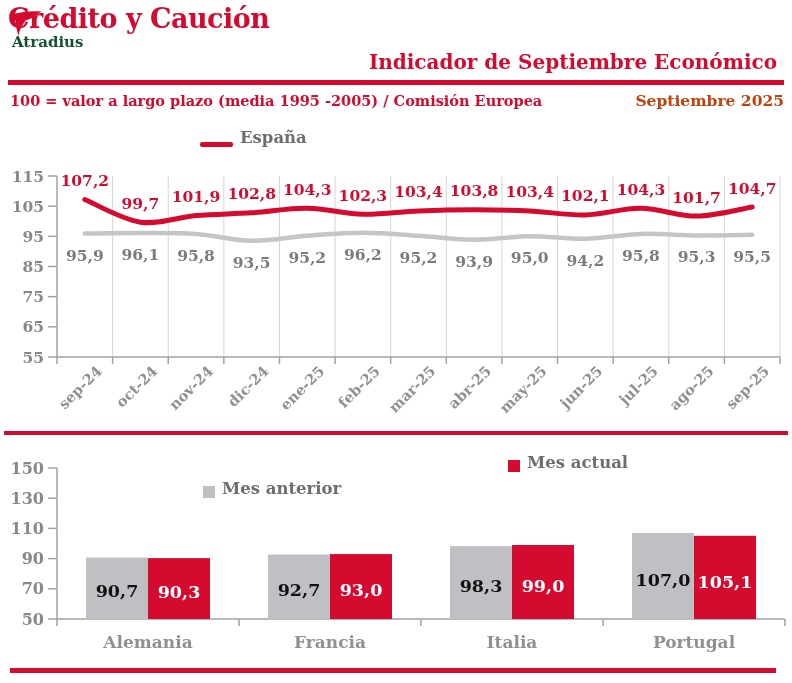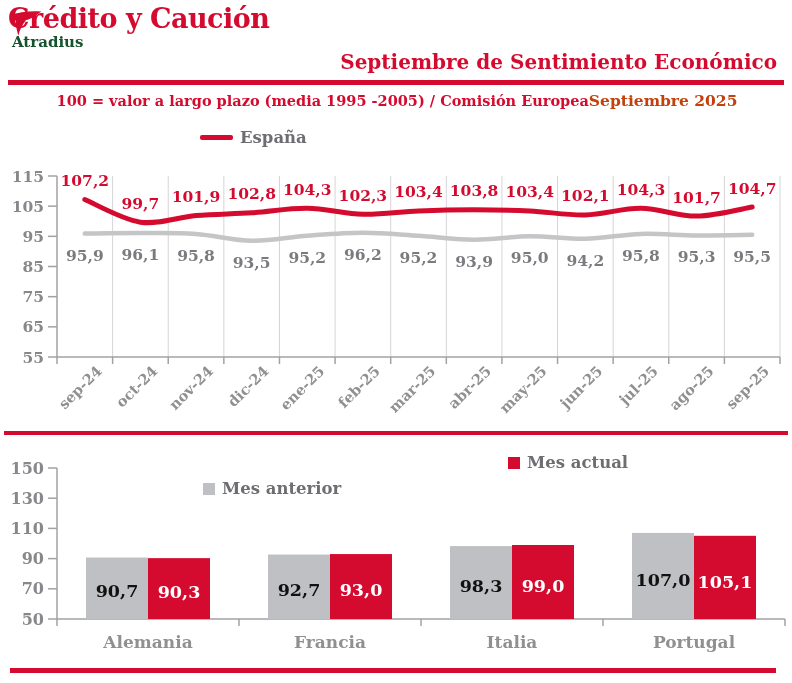--- a/index.html
+++ b/index.html
@@ -12,26 +12,26 @@
   .logo-text{margin-left:2px;}
   .logo-name{font-size:27px;color:#d40a2f;line-height:30px;letter-spacing:-0.5px;}
   .logo-sub{font-size:15px;color:#14532d;margin-left:4px;line-height:16px;}
   .title{position:absolute;right:15px;top:50px;font-size:20px;color:#d40a2f;text-align:right;}
 
   .rule{position:absolute;background:#d40a2f;}
   .rule-top{left:8px;top:80px;width:776px;height:5px;}
   .rule-mid{left:4px;top:431px;width:784px;height:4px;}
   .rule-bottom{left:10px;top:668px;width:766px;height:5px;}
 
-  .subtitle-row{position:absolute;left:10px;right:8px;top:91px;display:flex;justify-content:center;align-items:baseline;}
+  .subtitle-row{position:absolute;left:10px;right:8px;top:91px;display:flex;justify-content:space-between;align-items:baseline;}
   .subtitle{font-size:14.5px;color:#d40a2f;}
   .date{font-size:15.5px;color:#c2410c;}
 
   
-  .legend-item{position:absolute;display:flex;align-items:center;}
+  .legend-item{position:absolute;display:flex;align-items:flex-end;}
   .legend-label{font-size:16.5px;color:#6e6e72;margin-left:7px;}
   .swatch-line{width:33px;height:5px;border-radius:2px;display:inline-block;}
   .swatch-sq{width:12px;height:12px;display:inline-block;}
 
   svg{position:absolute;left:0;}
   #lineChart{top:160px;}
   #barChart{top:452px;}
   svg text{font-family:"DejaVu Serif",serif;font-weight:bold;}
 </style>
 </head>
@@ -41,21 +41,21 @@
 
   <div class="logo">
     <svg class="logo-icon" viewBox="0 0 40 34">
       <path d="M2.5 8 C14 4.5 26 3 38.5 4 C30 10.5 24.5 13.5 18.5 14.5 L21 14 C16.5 19.5 14 25 12.5 31.5 C10.5 25 9.5 19.5 9.5 14.5 C6.5 12.5 4.5 10.5 2.5 8 Z" fill="#d40a2f"></path>
     </svg>
     <div class="logo-text">
       <div class="logo-name">Crédito y Caución</div>
       <div class="logo-sub">Atradius</div>
     </div>
   </div>
-  <div class="title">Septiembre de Sentimiento Económico</div>
+  <div class="title">Indicador de Septiembre Económico</div>
 
   <div class="rule rule-top"></div>
 
   <div class="subtitle-row">
     <div class="subtitle">100 = valor a largo plazo (media 1995 -2005) / Comisión Europea</div>
     <div class="date">Septiembre 2025</div>
   </div>
 
   <div class="legend-item" style="left:200px;top:128px;">
     <span class="swatch-line" style="background: rgb(212, 10, 47);"></span>

